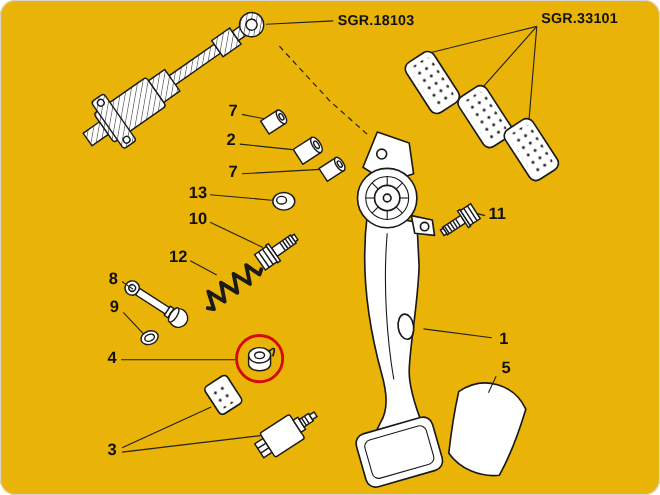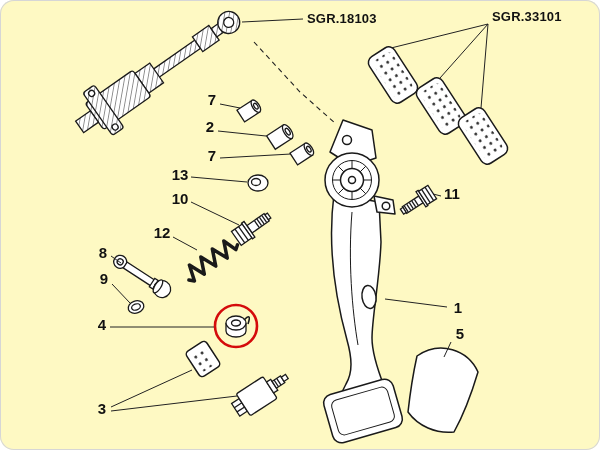--- a/index.html
+++ b/index.html
@@ -1,18 +1,18 @@
 <!DOCTYPE html>
 <html><head>
 <meta charset="utf-8">
 <style>
   html,body { margin:0; padding:0; background:#ffffff; }
   .canvas {
     position:relative; width:600px; height:450px;
-    background:#fef9c3; border-radius:14px; overflow:hidden;
+    background:#eab308; border-radius:14px; overflow:hidden;
     box-shadow:0 0 0 1px #d6d6d6 inset;
     font-family:"Liberation Sans", sans-serif;
   }
   svg { display:block; }
   text {
     font-family:"Liberation Sans", sans-serif;
     font-weight:bold; fill:#111;
   }
   .num { font-size:15px; text-anchor:middle; }
   .ref { font-size:13px; letter-spacing:.2px; }

